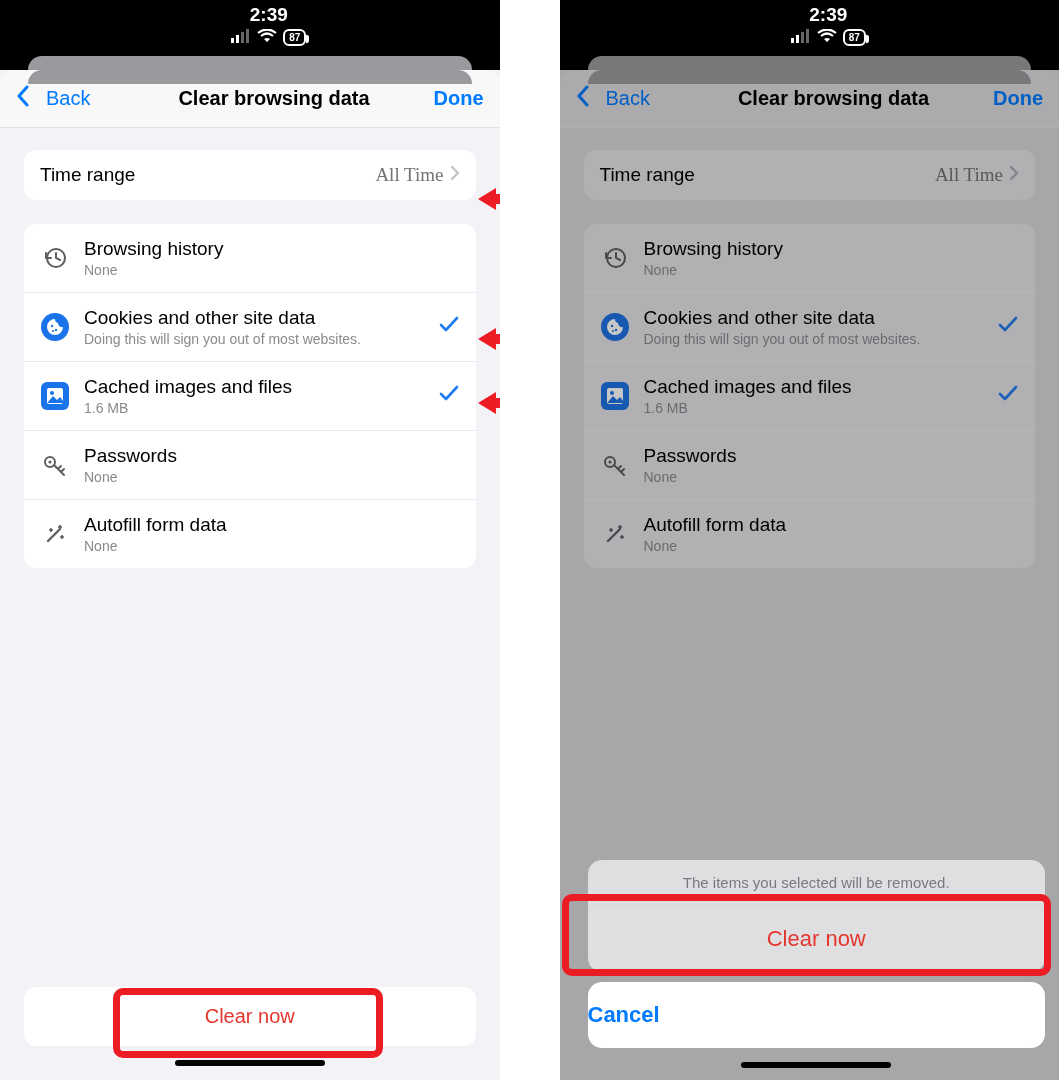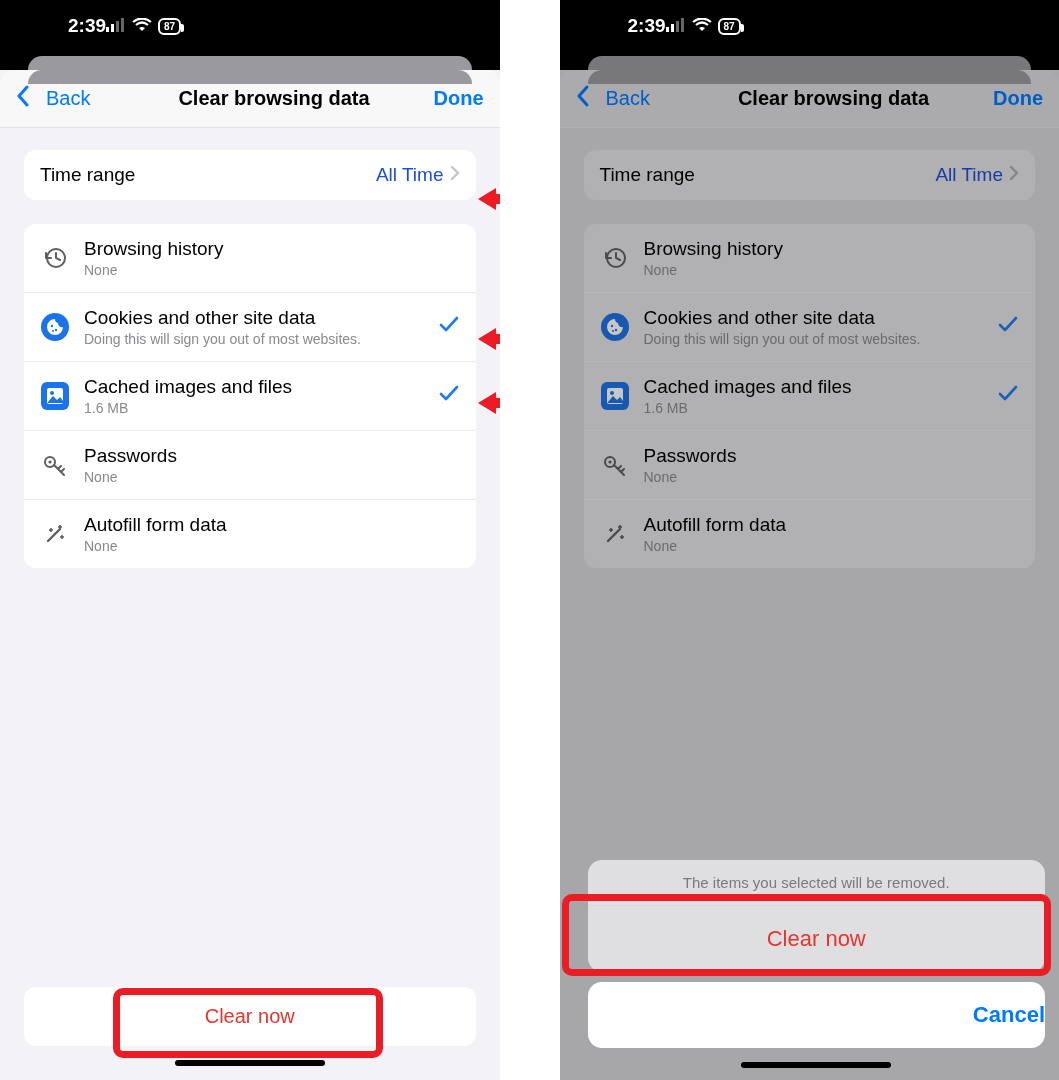--- a/index.html
+++ b/index.html
@@ -17,24 +17,25 @@
     position: relative;
     background: #f2f2f7;
     overflow: hidden;
   }
   .status-bar {
     height: 52px;
     background: #000;
     color: #fff;
     display: flex;
     align-items: center;
-    justify-content: flex-start;
+    justify-content: center;
     padding: 0 30px 0 68px;
     font-size: 19px;
     font-weight: 600;
+    flex-direction: column;
   }
   .status-right { display: flex; align-items: center; gap: 6px; }
   .signal-icon, .wifi-icon { display: inline-block; }
   .battery-box {
     border: 2px solid #fff;
     border-radius: 6px;
     padding: 1px 4px;
     font-size: 10px;
     font-weight: 700;
     position: relative;
@@ -94,21 +95,21 @@
     position: relative;
   }
   .row + .row { border-top: 1px solid #eceaee; }
   .row-title { font-size: 19px; }
   .row-sub { font-size: 14px; color: #8a8a8e; margin-top:2px; }
   .row-left-icon {
     width: 30px; display:flex; justify-content:center; margin-right:14px;
     flex-shrink:0;
   }
   .row-body { flex: 1; min-width:0; }
-  .row-value { color:#1d4ed8; font-size:19px; margin-right:6px;}
+  .row-value { color:#737373; font-size:19px; margin-right:6px;font-family:Liberation Serif, serif;}
   .chev { color:#c5c5c8; }
   .checkmark { color:#207cf3; font-size:22px; font-weight:600; }
   .blue-square {
     width:28px;height:28px;background:#1a73e8;border-radius:6px;
     display:flex;align-items:center;justify-content:center;color:#fff;
   }
   .bottom-wrap {
     position: absolute; bottom: 0; left: 0; right: 0;
     padding: 0 24px 14px 24px;
   }
@@ -130,21 +131,21 @@
   
   .dimmer { position:absolute; inset:0; background:rgba(0,0,0,0.22); }
   .action-sheet {
     position:absolute; left:28px; right:14px; bottom:12px;
   }
   .as-group { background:#eeeef0cc; backdrop-filter: blur(2px); border-radius:14px; overflow:hidden; }
   .as-msg { text-align:center; padding:14px 10px; font-size:15px; color:#7a7a7e;}
   .as-btn { text-align:center; padding:20px 0; font-size:22px;}
   .as-btn.danger { color:#e5352d; border-top:1px solid #d9d9dc;}
   .as-cancel {
-    margin-top:10px; background:#fff; border-radius:14px; text-align:right;
+    margin-top:10px; background:#fff; border-radius:14px; text-align:left;
     padding:20px 0; font-size:22px; color:#007aff; font-weight:600;
   }
   .phone.dimmed .nav-bar { background:#dcdcdf; }
   .phone.dimmed .content .card { background:#e3e3e6; }
   .phone.dimmed .content { filter: saturate(0.95); }
 </style>
 </head>
 <body>
 
 <div class="phone">

